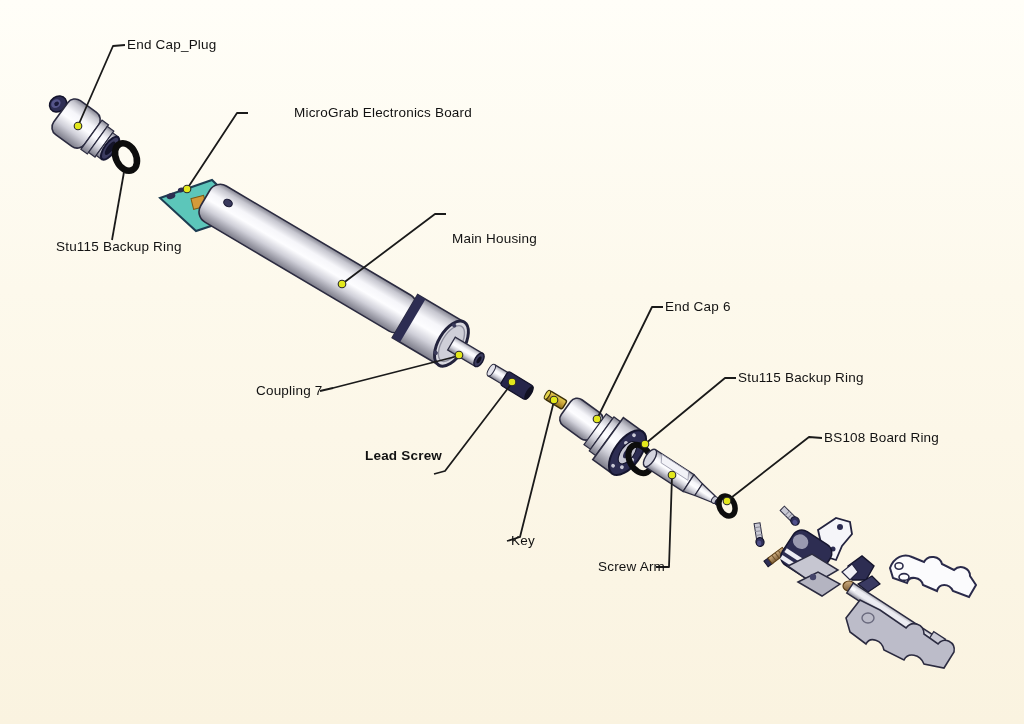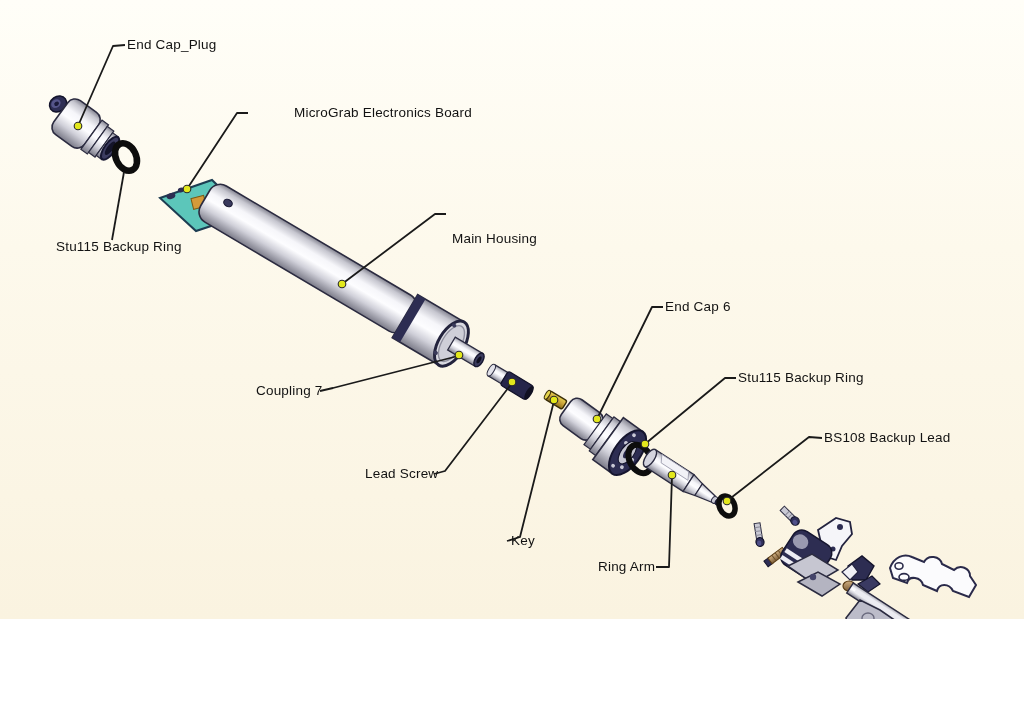--- a/index.html
+++ b/index.html
@@ -1,18 +1,18 @@
 <!DOCTYPE html>
 <html><head>
 <meta charset="utf-8">
 <style>
   html,body{margin:0;padding:0;background:#ffffff;}
   .stage{
     position:relative;
-    width:1024px;height:619px;
+    width:1024px;height:724px;
     overflow:hidden;
     background:linear-gradient(180deg,#fffef8 0%,#fdf9ec 40%,#faf3e0 100%);
     font-family:"Liberation Sans",sans-serif;
   }
   svg.art{position:absolute;left:0;top:0;}
   .part-label{
     position:absolute;
     font-size:13.5px;
     line-height:16px;
     color:#121212;
@@ -213,19 +213,19 @@
         <polyline points="656,567 669,567 672,476" fill="none" stroke="#1a1a1a" stroke-width="1.8" stroke-linejoin="round"></polyline>
         <circle cx="672" cy="475" r="3.8" fill="#e3e81c" stroke="#2a2a2a" stroke-width="1.1"></circle>
       </g>
   </svg>
 
   <div class="part-label" style="left: 127px; top: 45px; color: rgb(18, 18, 18);">End Cap_Plug</div>
   <div class="part-label" style="left: 250px; top: 113px; color: rgb(18, 18, 18); margin-left: 44px;">MicroGrab Electronics Board</div>
   <div class="part-label" style="left: 452px; top: 214px; color: rgb(18, 18, 18); margin-top: 25px;">Main Housing</div>
   <div class="part-label" style="left: 56px; top: 247px; color: rgb(18, 18, 18);">Stu115 Backup Ring</div>
   <div class="part-label" style="left: 256px; top: 391px; color: rgb(18, 18, 18);">Coupling 7</div>
-  <div class="part-label" style="left: 365px; top: 474px; color: rgb(18, 18, 18);">Lead Screw</div>
+  <div class="part-label" style="left: 365px; top: 456px; color: rgb(18, 18, 18); font-weight: bold;">Lead Screw</div>
   <div class="part-label" style="left: 483px; top: 541px; color: rgb(18, 18, 18); margin-left: 28px;">Key</div>
   <div class="part-label" style="left: 665px; top: 307px; color: rgb(18, 18, 18);">End Cap 6</div>
   <div class="part-label" style="left: 738px; top: 378px; color: rgb(18, 18, 18);">Stu115 Backup Ring</div>
-  <div class="part-label" style="left: 824px; top: 438px; color: rgb(18, 18, 18);">BS108 Backup Lead</div>
-  <div class="part-label" style="left: 598px; top: 567px; color: rgb(18, 18, 18);">Ring Arm</div>
+  <div class="part-label" style="left: 824px; top: 438px; color: rgb(18, 18, 18);">BS108 Board Ring</div>
+  <div class="part-label" style="left: 598px; top: 567px; color: rgb(18, 18, 18);">Screw Arm</div>
 </div>
 
 </body></html>

